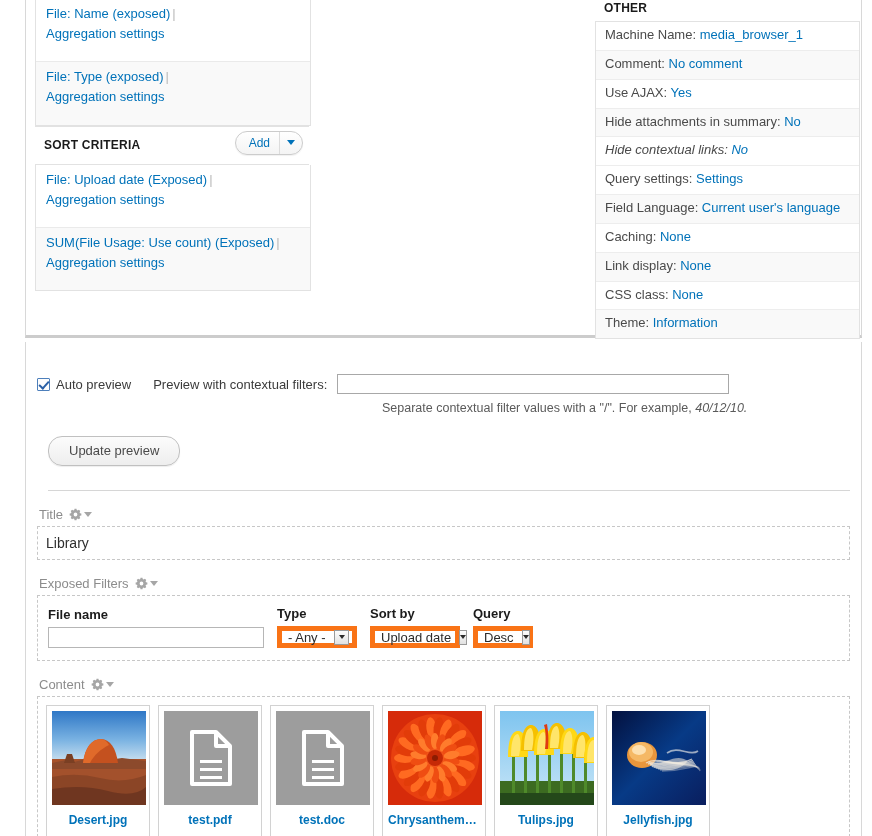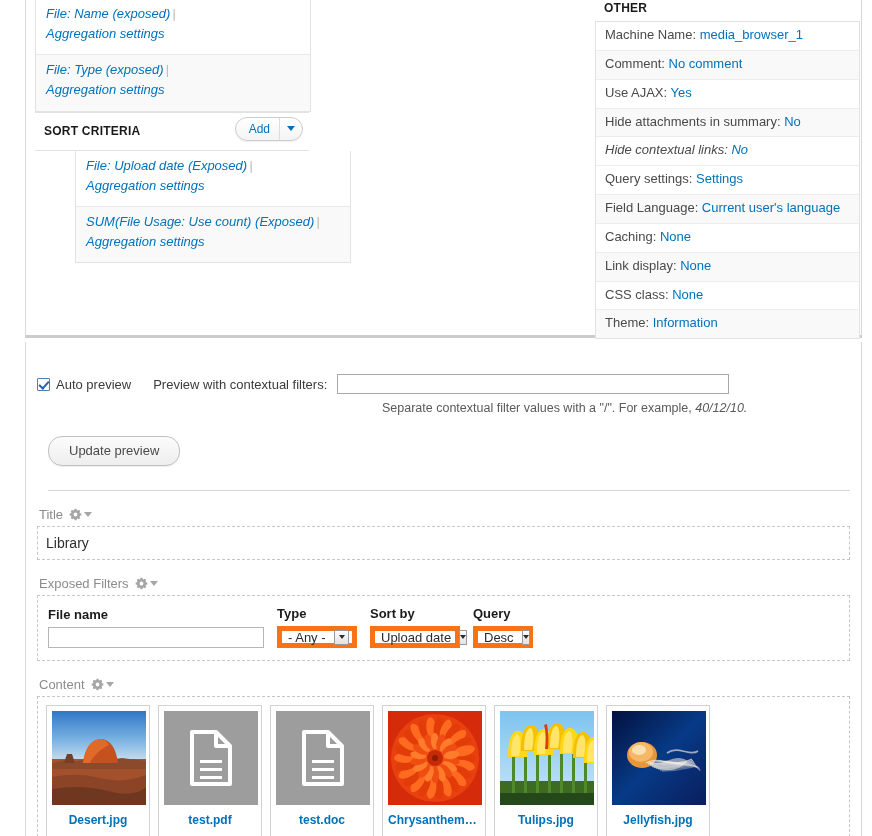--- a/index.html
+++ b/index.html
@@ -46,24 +46,23 @@
 
   
   .bucket {
     border: 1px solid #e2e2e2;
     border-top: none;
     border-collapse: collapse;
     width: 100%;
   }
   .bucket-row {
     border-bottom: 1px solid #eaeaea;
-    padding: 5px 10px 10px 10px;
+    padding: 5px 10px 17px 10px;
     background: #fff;
     line-height: 1.55;
-    font-style: italic;
   }
   .bucket-row.alt { background: #f9f9f9; }
   .bucket-row:last-child { border-bottom: none; }
 
   .bucket-header {
     background: #fff;
     border-bottom: 1px solid #e2e2e2;
     border-top: 1px solid #e2e2e2;
     padding: 7px 10px 8px 9px;
     position: relative;
@@ -360,21 +359,21 @@
     <div class="bucket-header">
       <span class="bucket-title">SORT CRITERIA</span>
       <div class="add-dropbutton">
         <span class="add-label">Add</span>
         <span class="add-arrow">
           <span class="caret-down"></span>
         </span>
       </div>
     </div>
 
-    <div class="bucket" style="border-top:none;margin-left:40px;">
+    <div class="bucket" style="border-top:none;">
       <div class="bucket-row">
         <a class="vlink" href="#">File: Upload date (Exposed)</a><span class="pipe">|</span><br>
         <a class="vlink" href="#">Aggregation settings</a>
       </div>
       <div class="bucket-row alt">
         <a class="vlink" href="#">SUM(File Usage: Use count) (Exposed)</a><span class="pipe">|</span><br>
         <a class="vlink" href="#">Aggregation settings</a>
       </div>
     </div>
   </div>

